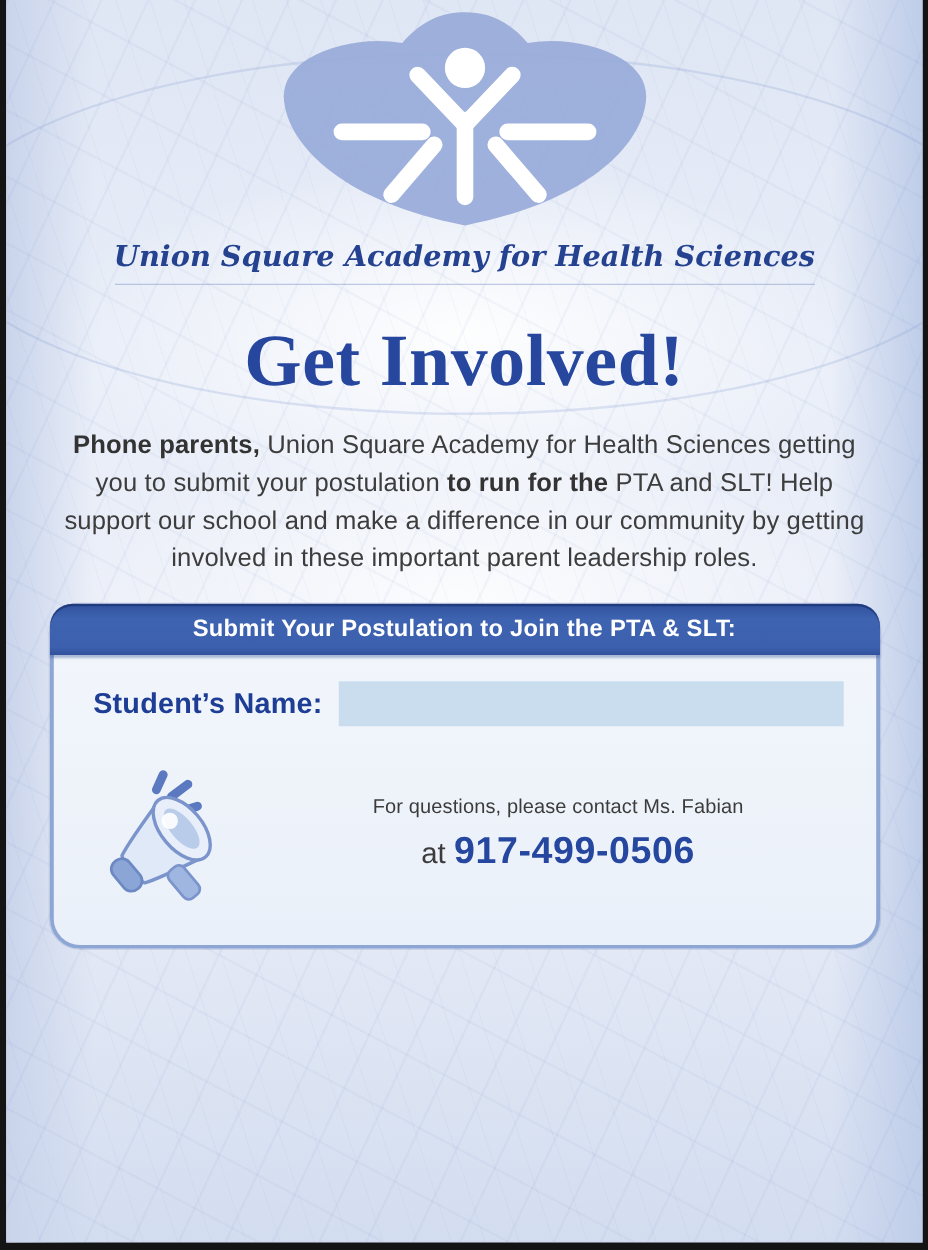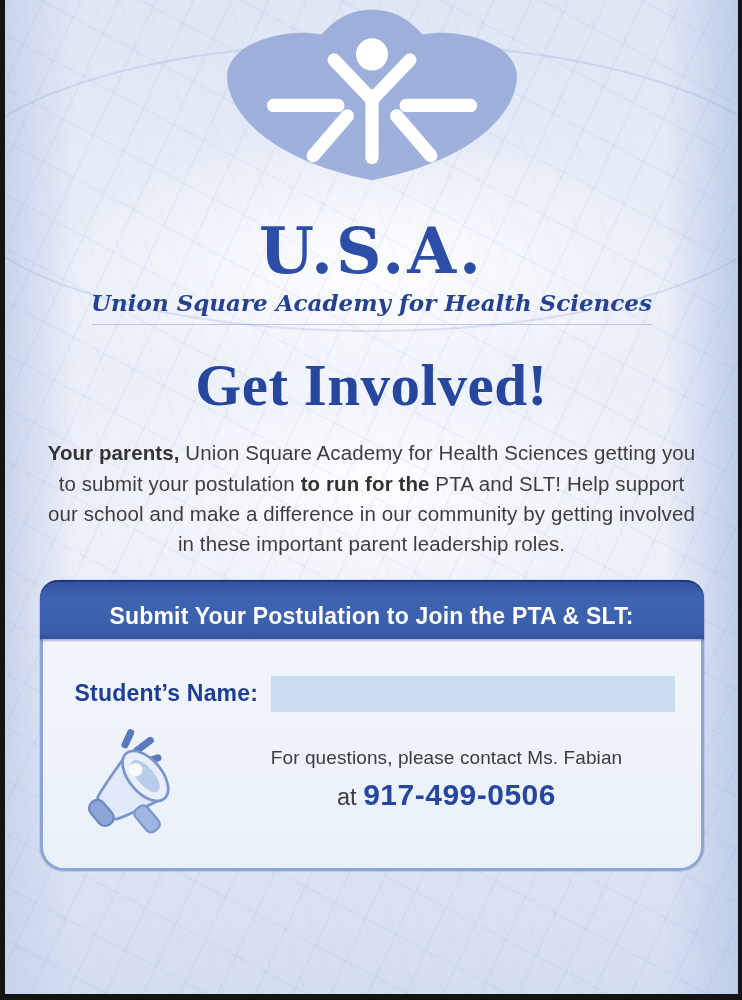--- a/index.html
+++ b/index.html
@@ -62,46 +62,46 @@
   .intro b{color:#333;}
   .panel{
     width:658px;margin:20px auto 0;
     border:3px solid #8ea6d4;border-top:none;
     border-radius:24px;
     background:linear-gradient(#f3f7fc, #eaf0f9);
     box-shadow:0 0 0 1px rgba(60,90,160,.15);
     text-align:left;
   }
   .panel-header{
-    margin:16px -3px;
+    margin:0 -3px;
     border-radius:18px 18px 0 0;
     background:linear-gradient(#31519e, #3e63b0 30%, #3c60ae 85%, #32519d);
     box-shadow:inset 0 2px 0 rgba(20,40,100,.55), 0 2px 2px rgba(40,70,140,.35);
-    color:#ffffff;font-weight:bold;font-size:23px;
-    text-align:center;padding:23px 10px 9px;letter-spacing:.2px;
+    color:#ffffff;font-weight:bold;font-size:19px;
+    text-align:center;padding:10px 10px 9px;letter-spacing:.2px;
   }
   .form-rows{padding:21px 26px 0 32px;}
-  .form-row{display:flex;align-items:center;margin-bottom:10px;}
+  .form-row{display:flex;align-items:center;margin-bottom:28px;}
   .form-row label{
     font-weight:bold;font-size:23px;color:#1e3d95;
     white-space:nowrap;letter-spacing:.2px;
   }
   .form-row input{
     flex:1;height:36px;margin-left:13px;
     background:#c9ddef;border:none;outline:none;
     font-size:20px;color:#24428f;padding:0 10px;
     font-family:"Liberation Sans",sans-serif;
   }
   .panel-footer{
     display:flex;align-items:center;
     padding:2px 10px 14px 14px;
   }
   .megaphone-wrap{width:146px;flex:0 0 146px;}
   .footer-text{flex:1;text-align:center;padding-bottom:18px;}
-  .footer-line1{font-size:19px;color:#3c3c3c;letter-spacing:.1px;}
+  .footer-line1{font-size:16px;color:#3c3c3c;letter-spacing:.1px;}
   .footer-line2{margin-top:9px;font-size:23.5px;color:#3c3c3c;}
   .footer-phone{
     font-size:30px;font-weight:bold;color:#26479f;letter-spacing:.5px;
   }
 </style>
 </head>
 <body>
 
 <div class="page">
   <div class="title-arc"></div>
@@ -117,29 +117,28 @@
         <path d="M160,99 L200,57"></path>
         <path d="M160,95 L160,160"></path>
         <path d="M56,105 L124,105"></path>
         <path d="M264,105 L196,105"></path>
         <path d="M134,116 L98,158"></path>
         <path d="M186,116 L222,158"></path>
       </g>
       <circle cx="160" cy="51" r="17" fill="#ffffff"></circle>
     </svg>
 
-    <h1 class="brand-title">U.S.A.</h1>
     <div class="brand-subtitle">Union Square Academy for Health Sciences</div>
     <div class="subtitle-rule"></div>
 
     <div class="headline">
       <div>Get Involved!</div>
     </div>
 
-    <p class="intro"><b>Your parents,</b><span> Union Square Academy for Health Sciences getting you to submit your postulation </span><b>to run for the</b><span> PTA and SLT! Help support our school and make a difference in our community by getting involved in these important parent leadership roles.</span></p>
+    <p class="intro"><b>Phone parents,</b><span> Union Square Academy for Health Sciences getting you to submit your postulation </span><b>to run for the</b><span> PTA and SLT! Help support our school and make a difference in our community by getting involved in these important parent leadership roles.</span></p>
 
     <div class="panel">
       <div class="panel-header">Submit Your Postulation to Join the PTA &amp; SLT:</div>
 
       <div class="form-rows">
         <div class="form-row">
           <label>Student’s Name:</label>
           <input type="text" value="" style="">
         </div>
       </div>

